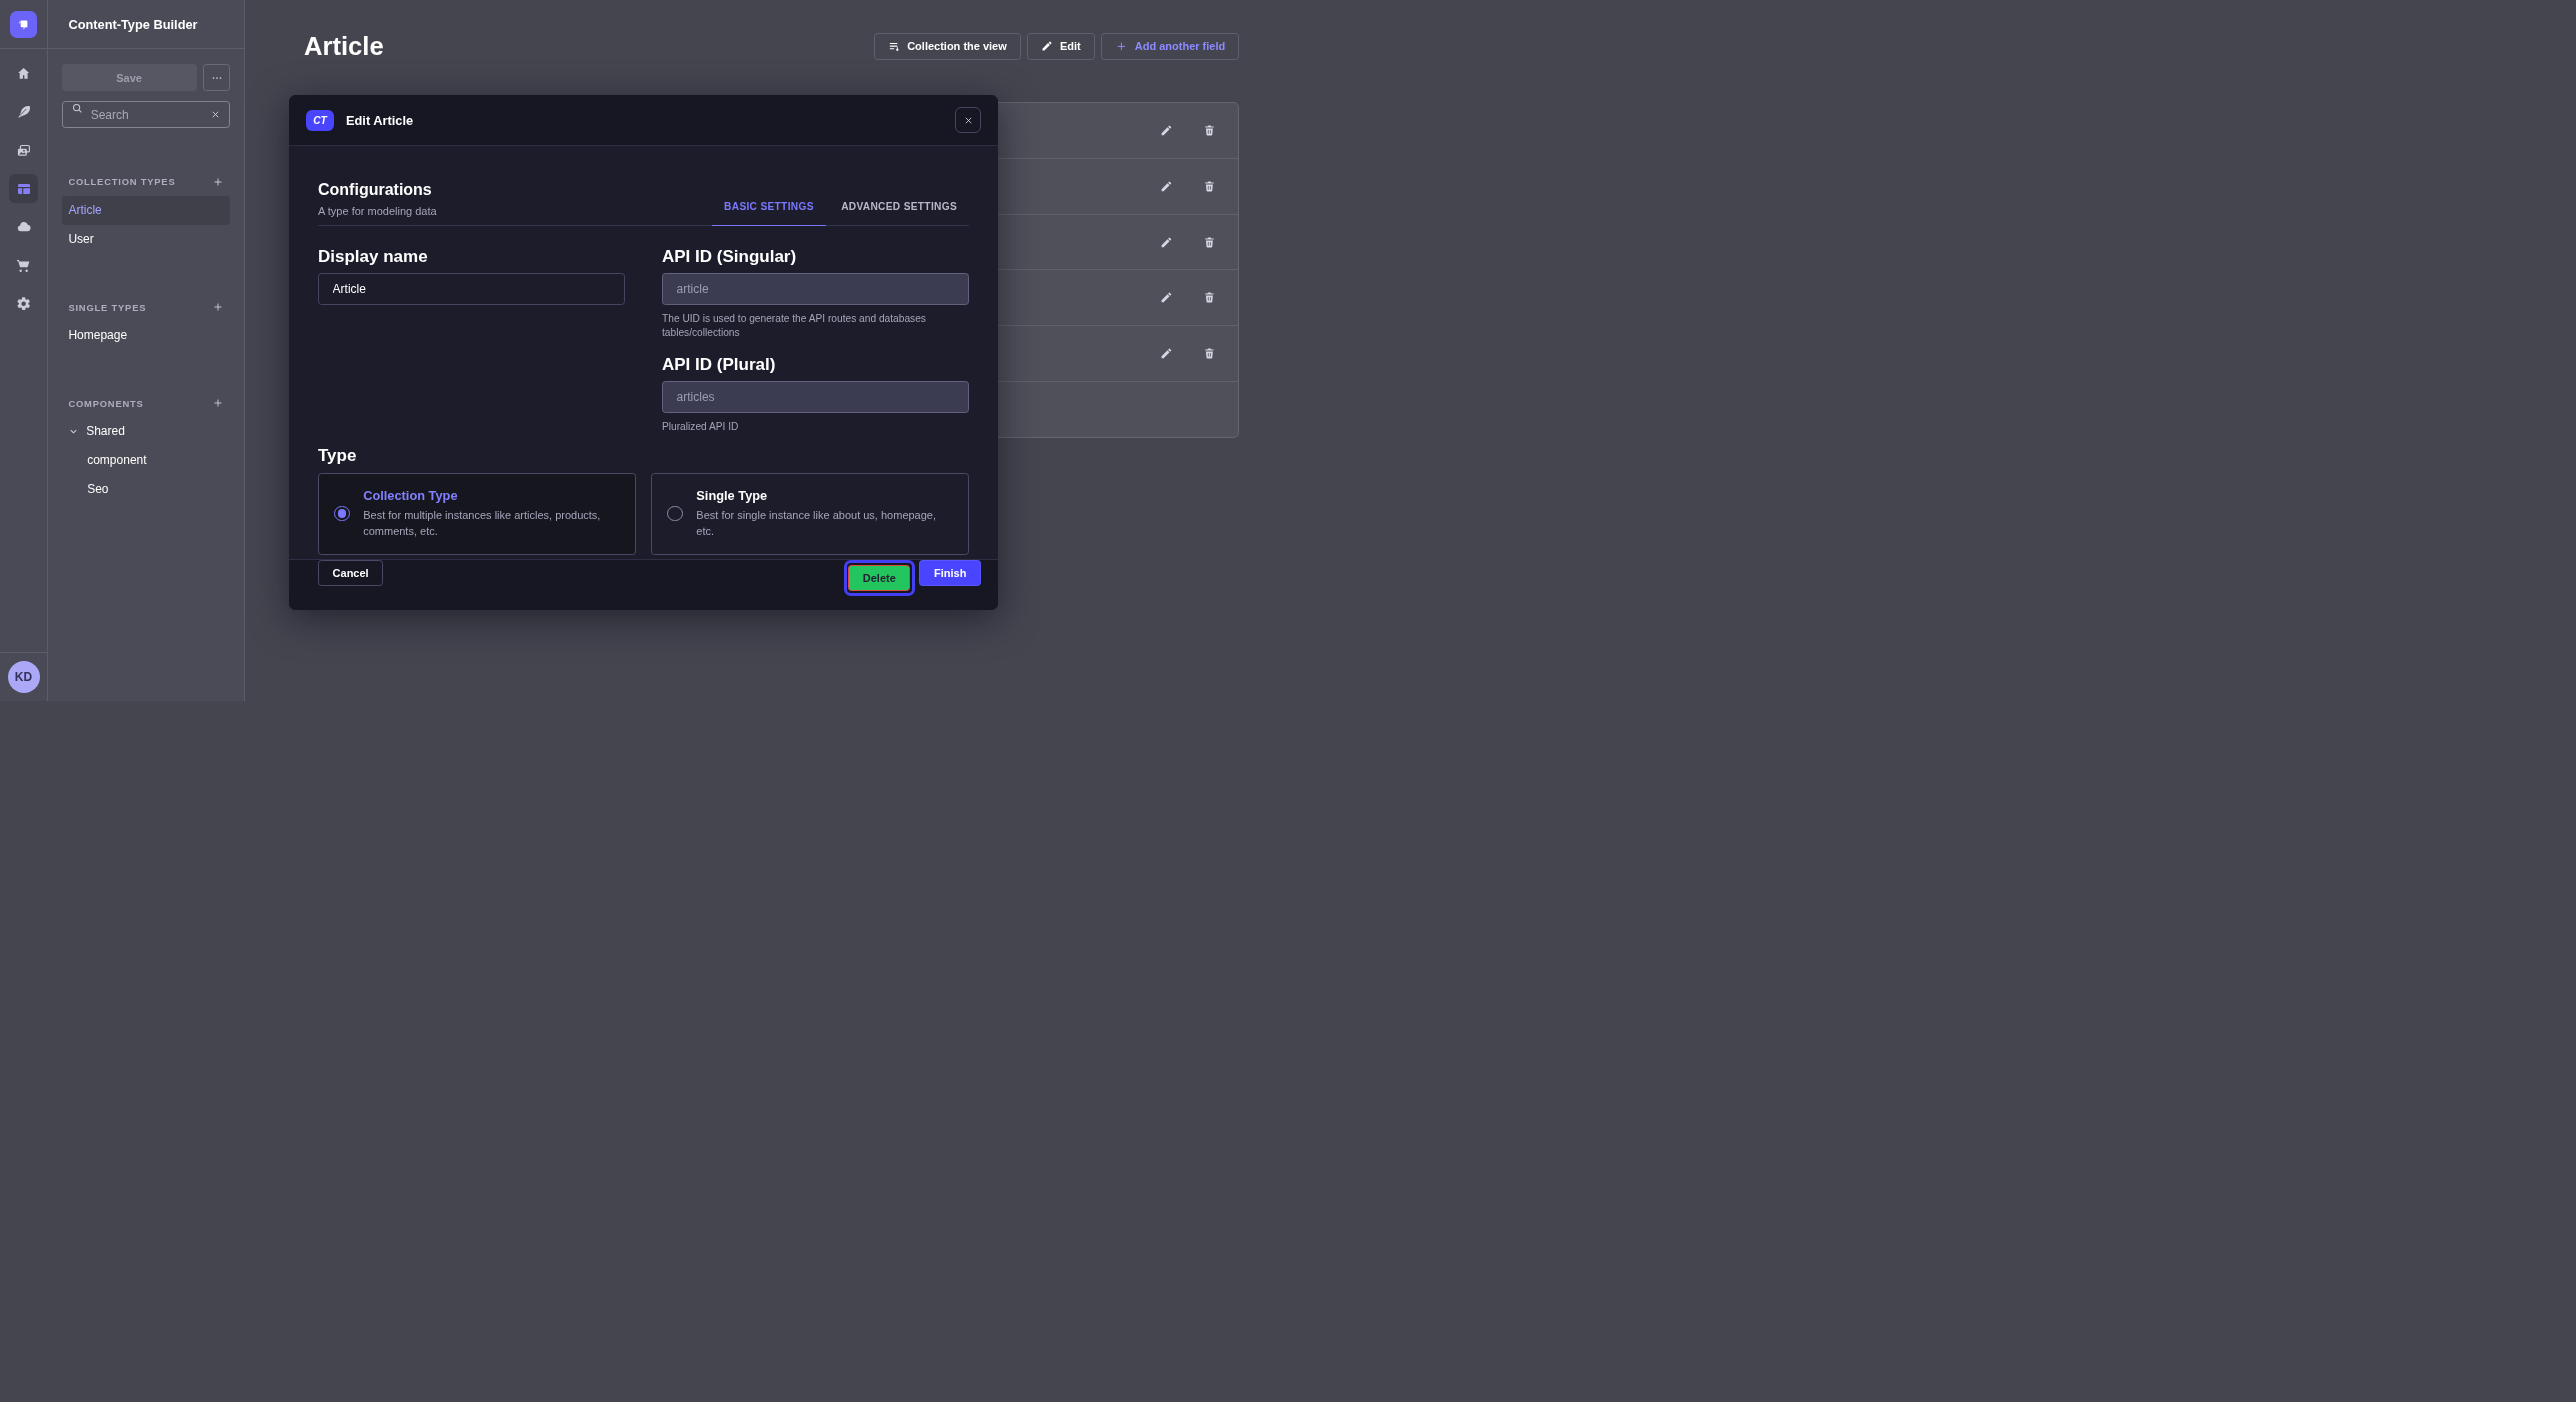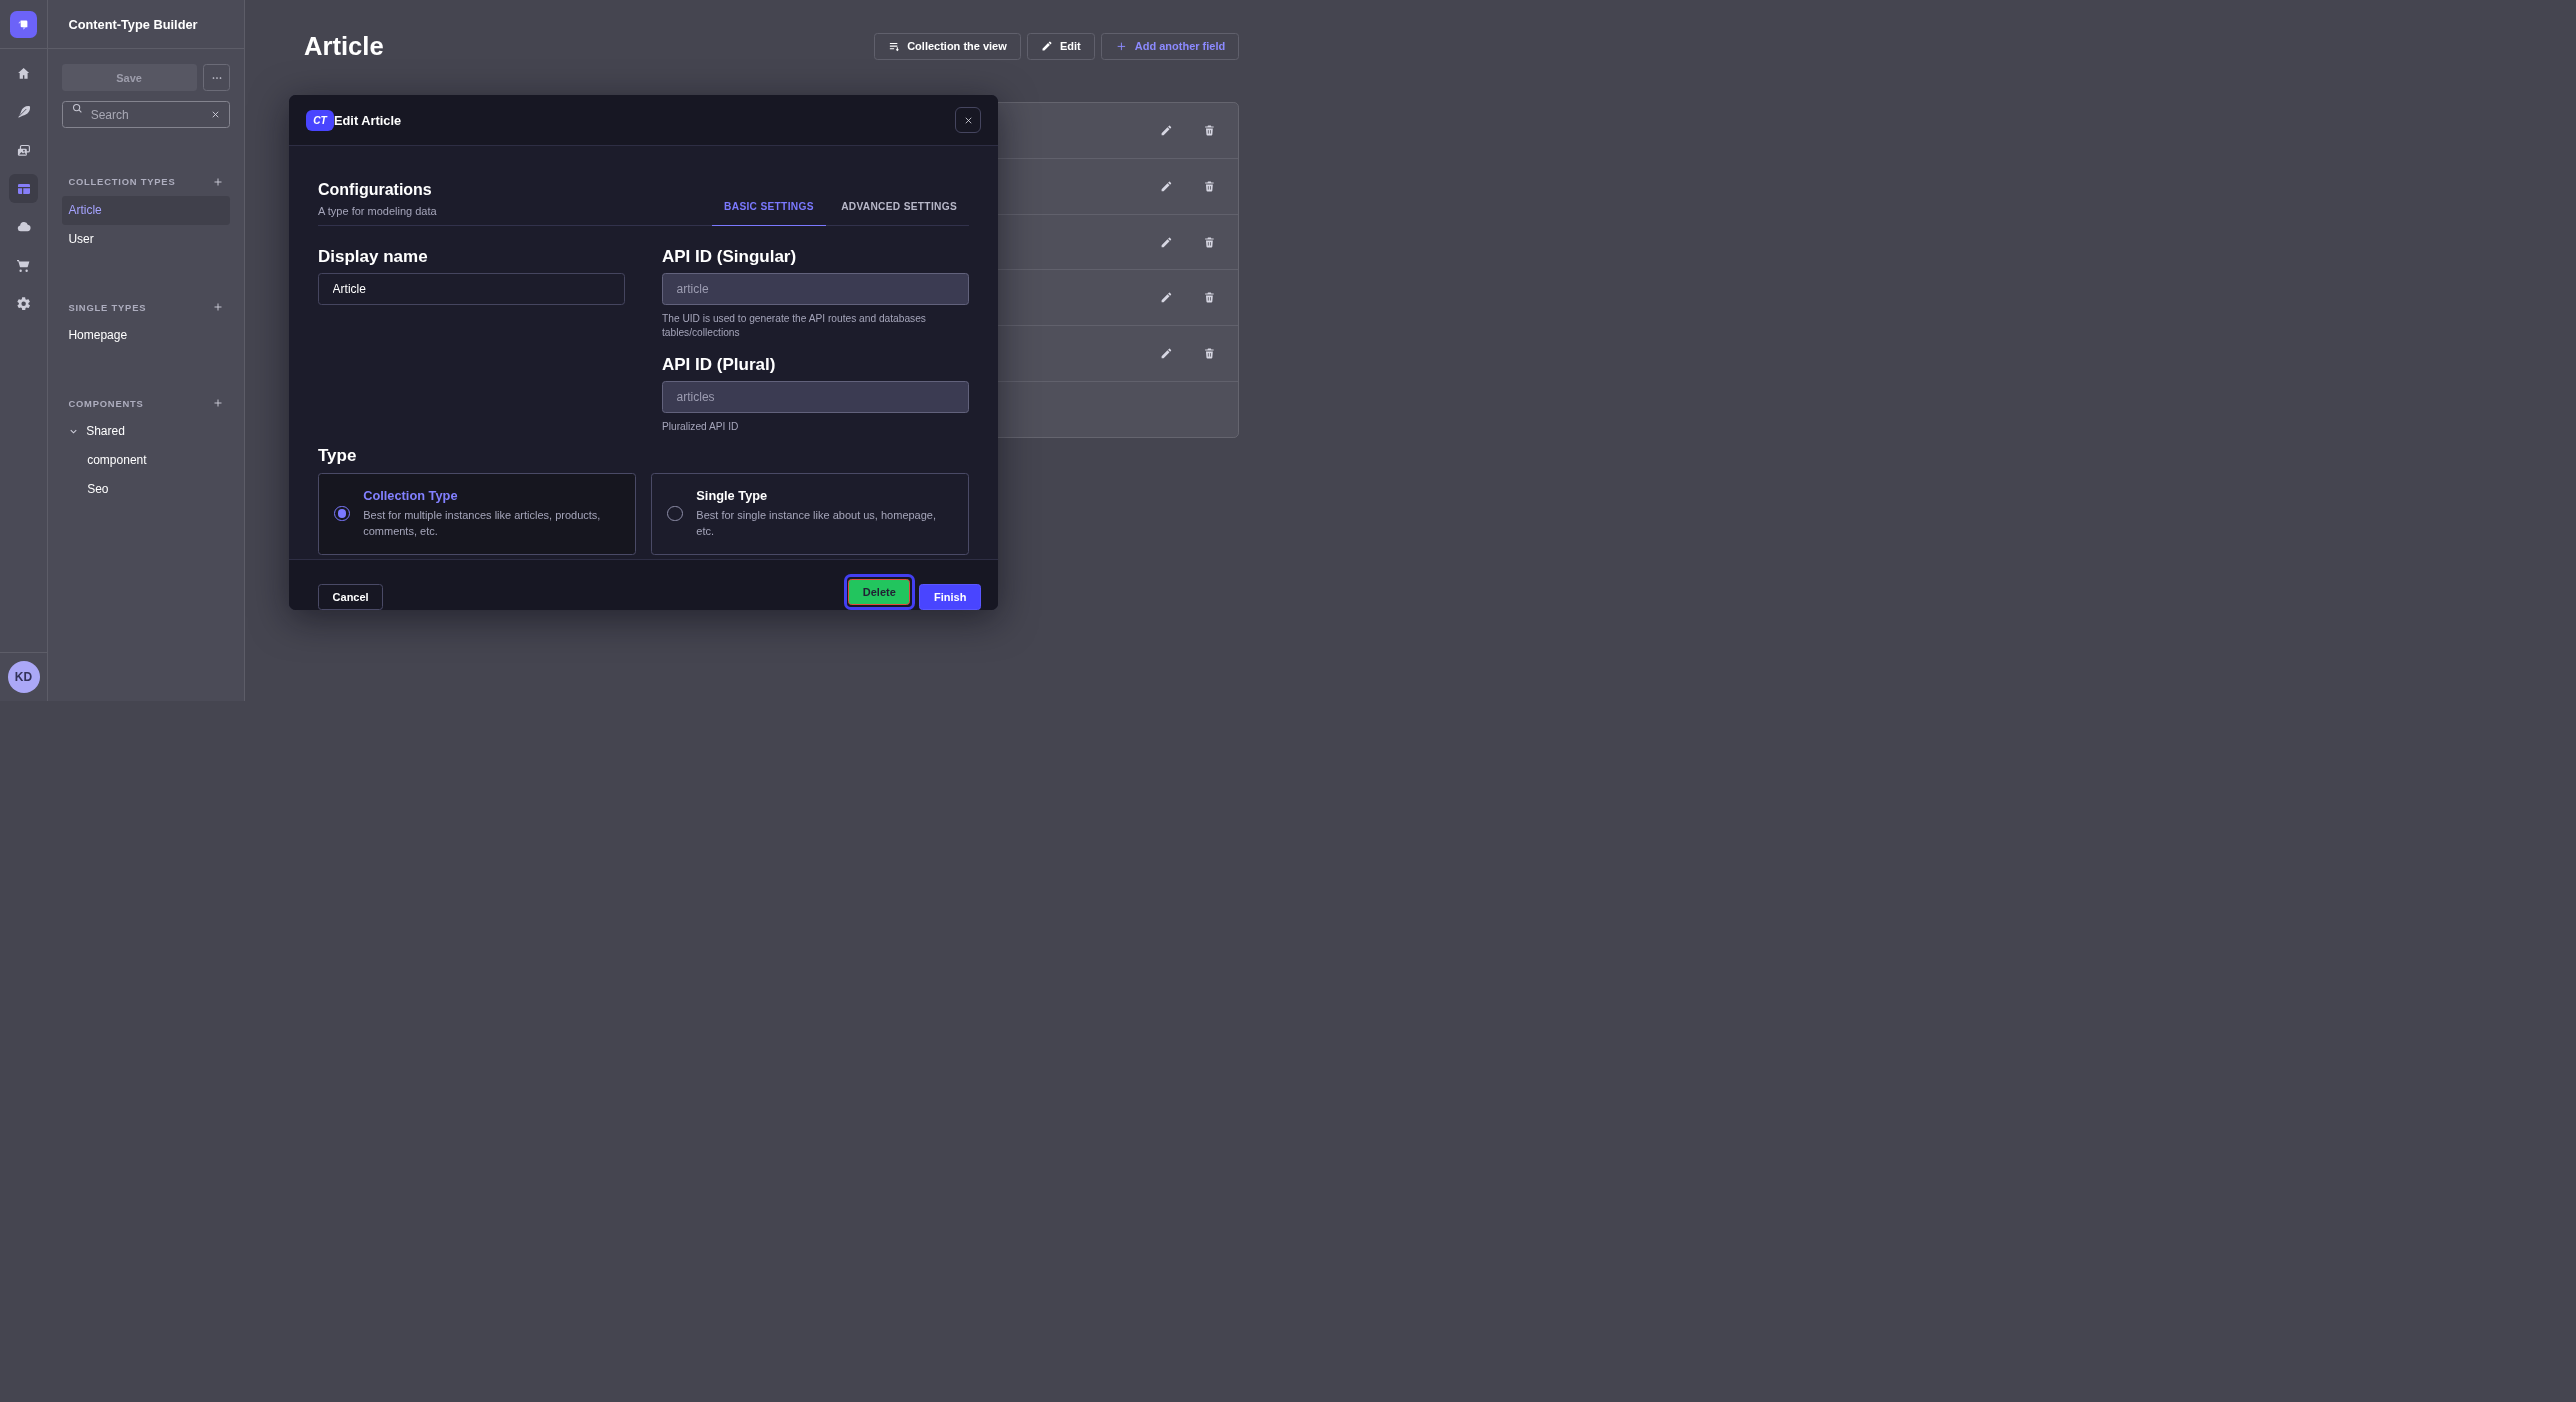--- a/index.html
+++ b/index.html
@@ -71,21 +71,21 @@
     gap:19px; padding-right:17px; border-top:0.9px solid #61616c; }
   .t-row:first-child { border-top:none; }
   .row-icon { width:24px; height:24px; display:flex; align-items:center; justify-content:center;
     background:none; border:none; color:#d6d6e2; cursor:pointer; padding:0; }
 
   
   .modal { position:absolute; left:289px; top:95px; width:709px; height:515px;
     background:#1c1c2b; border-radius:6.8px; box-shadow:0 8.5px 37px rgba(10,10,20,0.55);
     display:flex; flex-direction:column; overflow:hidden; z-index:10; }
   .modal-header { height:51px; background:#171723; border-bottom:0.9px solid #2e2e44;
-    display:flex; align-items:center; gap:0; padding:0 17px; flex-shrink:0; }
+    display:flex; align-items:center; gap:12px; padding:0 17px; flex-shrink:0; }
   .ct-badge { width:28px; height:21px; border-radius:6px; background:#4945ff; color:#fff;
     font-size:10.2px; font-weight:700; font-style:italic; display:flex; align-items:center;
     justify-content:center; }
   .modal-title { color:#fff; font-size:12.8px; font-weight:600; }
   .close-btn { margin-left:auto; width:25.6px; height:25.6px; border:0.9px solid #45455f;
     border-radius:6px; background:transparent; color:#e6e6f0; display:flex;
     align-items:center; justify-content:center; cursor:pointer; }
   .modal-body { flex:1; padding:34px 29px 0; }
   .config-head { display:flex; justify-content:space-between; align-items:flex-end;
     border-bottom:0.9px solid #32324c; }
@@ -114,21 +114,21 @@
   .radio { width:15.3px; height:15.3px; border-radius:50%; flex-shrink:0;
     display:flex; align-items:center; justify-content:center; }
   .radio.on { border:1.7px solid #7b79ff; }
   .radio.on::after { content:""; width:8.5px; height:8.5px; border-radius:50%; background:#7b79ff; }
   .radio.off { border:1.7px solid #8e8ea9; }
   .card-title { font-size:12.8px; font-weight:600; color:#fff; }
   .type-card.selected .card-title { color:#8280ff; }
   .card-desc { font-size:11px; line-height:15.3px; color:#a5a5ba; margin-top:5.1px; max-width:244px; }
 
   .modal-footer { height:51px; background:#171723; border-top:0.9px solid #2e2e44;
-    display:flex; align-items:flex-end; padding:0 17px 0 29px; flex-shrink:0; }
+    display:flex; align-items:flex-start; padding:0 17px 0 29px; flex-shrink:0; }
   .btn { height:26.4px; padding:0 13.6px; border-radius:3.4px; font-size:11px; font-weight:600;
     font-family:inherit; cursor:pointer; display:flex; align-items:center; }
   .btn-cancel { background:#171723; border:0.9px solid #4a4a66; color:#fff; }
   .delete-annotation { margin-left:auto; border:3.4px solid #433ff2; border-radius:6.8px;
     padding:1.7px; background:#171723; margin-right:4.3px; }
   .btn-delete { background:#22c55e; border:0.9px solid #e14b3f; color:#212134; }
   .btn-finish { background:#4945ff; border:0.9px solid #5a56ff; color:#fff; }
 
   svg { display:block; }
 </style>

